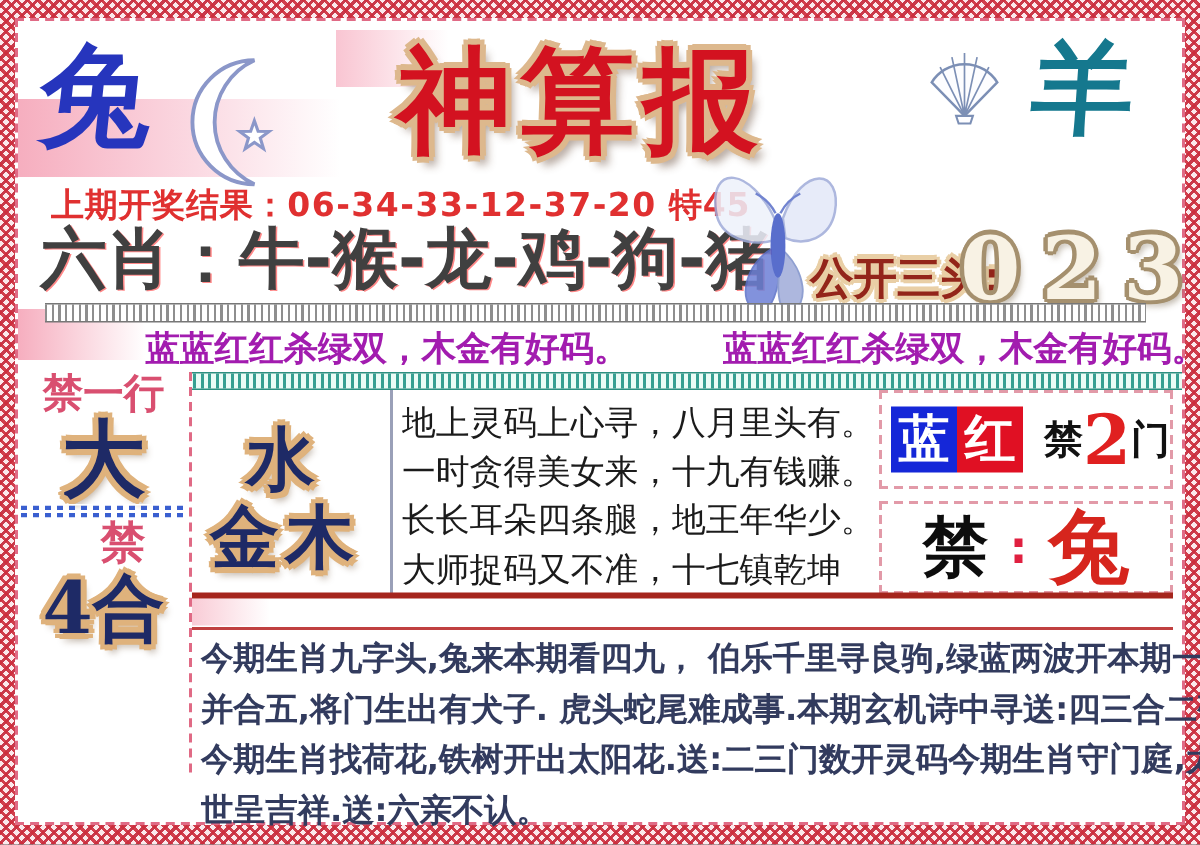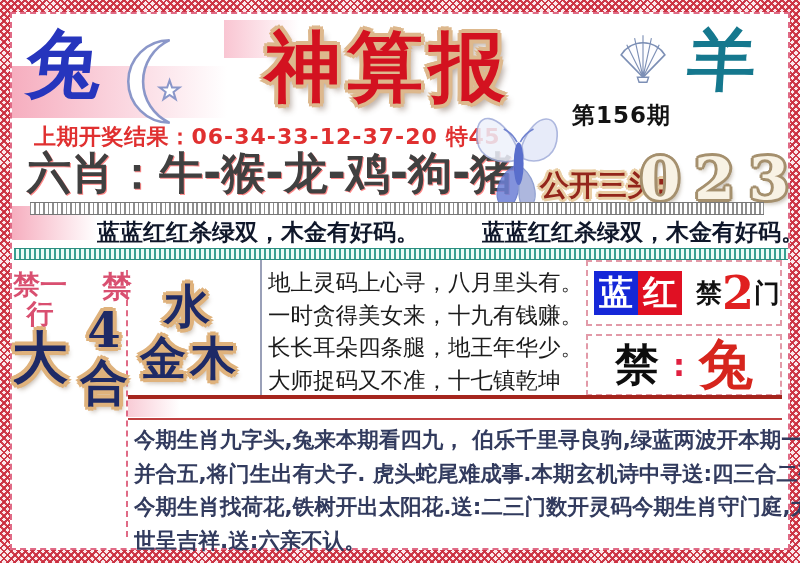--- a/index.html
+++ b/index.html
@@ -58,27 +58,27 @@
   .digits span { margin-right:14px; }
 
   
   .band-gray { left:18px; top:188px; width:734px; height:13px;
     border-top:1px solid #777; border-bottom:1px solid #777;
     background:repeating-linear-gradient(90deg,#8e8e8e 0 1.5px,#fff 1.5px 4.5px); }
   .band-teal { left:2px; top:234px; width:774px; height:12px;
     border-top:1px solid #2c8f80; border-bottom:1px solid #2c8f80;
     background:repeating-linear-gradient(90deg,#36a092 0 2px,#eafcf6 2px 5px); }
 
-  .banner { top:203px; font-size:23px; font-weight:700; color:#0f172a; white-space:nowrap;
+  .banner { top:203px; font-size:23px; font-weight:700; color:#a21caf; white-space:nowrap;
     font-family:Liberation Sans, sans-serif; }
   .banner.l { left:85px; } .banner.r { left:470px; }
 
   
-  .leftcol { left:0; top:256px; width:116px; height:267px; border-right:2px dashed #e06a85;
-    display:flex; flex-direction:row; text-align:center; background:#fff; }
+  .leftcol { left:0; top:234px; width:116px; height:267px; border-right:2px dashed #e06a85;
+    display:flex; flex-direction:column; text-align:center; background:#fff; }
   .lc-sec { display:flex; flex-direction:column; justify-content:flex-start; }
   .lc-sec.s1 { height:88px; } .lc-sec.s2 { height:99px; } .lc-sec.s3 { flex:1; }
   .pink-label { font-size:27px; line-height:29px; font-weight:800; color:#d94f70;
     font-family:"DejaVu Serif","Liberation Serif",serif; }
   .lc-sec.s3 .pink-label { text-align:center; padding-left:26px; font-size:30px; line-height:34px; }
   .bubble { color:#1e2a66; font-weight:900; font-family:"DejaVu Serif","Liberation Serif",serif;
     text-shadow:-3px -3px 0 #dfb27c, 3px -3px 0 #dfb27c, -3px 3px 0 #dfb27c, 3px 3px 0 #dfb27c,
       -4px 0 0 #dfb27c, 4px 0 0 #dfb27c, 0 -4px 0 #dfb27c, 0 4px 0 #dfb27c, 3px 5px 5px rgba(90,60,30,.4); }
   .lc-big { font-size:56px; line-height:58px; }
   .lc-sec.s3 .lc-big { font-size:48px; line-height:52px; }
@@ -146,21 +146,20 @@
 
     <div class="abs" style="left:600px; top:14px;">
       <svg width="62" height="56" viewBox="0 0 110 100">
         <path d="M55,88 L16,48 A46,46 0 0 1 94,48 Z" fill="#fdfdff" stroke="#7c8fb5" stroke-width="3"></path>
         <path d="M55,88 L26,30 M55,88 L40,18 M55,88 L55,13 M55,88 L70,18 M55,88 L84,30" fill="none" stroke="#7c8fb5" stroke-width="2"></path>
         <path d="M45,88 L65,88 L62,97 L48,97 Z" fill="#fdfdff" stroke="#7c8fb5" stroke-width="2.5"></path>
       </svg>
     </div>
 
     <div class="abs zright">羊</div>
-    <div class="abs issue">第156期</div>
 
     <div class="abs results">
       <span>上期开奖结果：</span><span class="nums">06-34-33-12-37-20</span>
       <span>特45</span>
     </div>
 
     <div class="abs sixzodiac">
       <span>六肖：</span><span>牛-猴-龙-鸡-狗-猪</span>
     </div>
 

